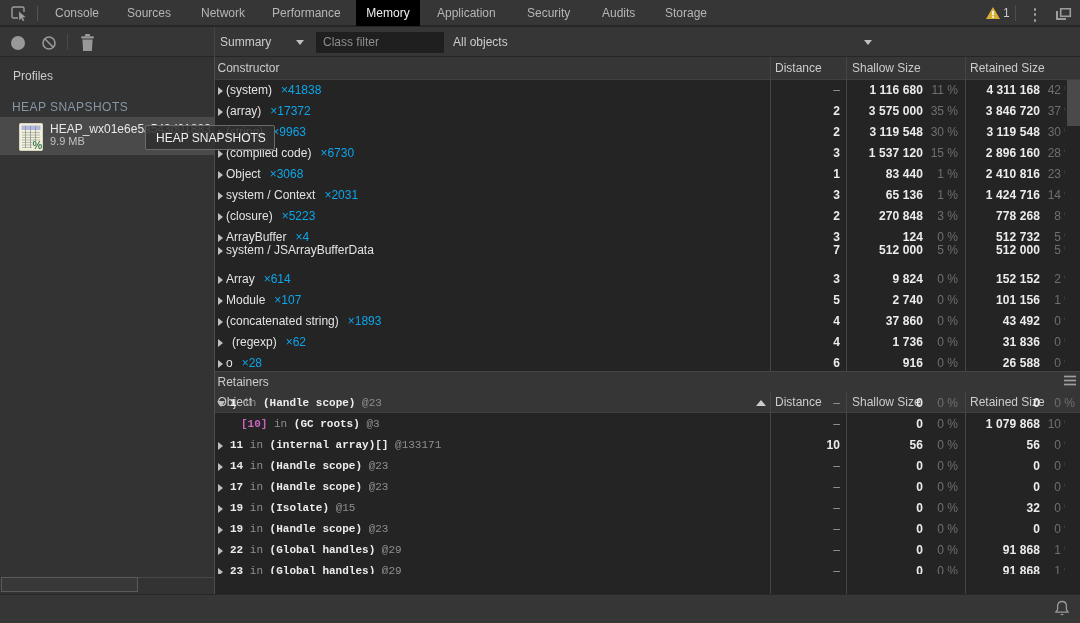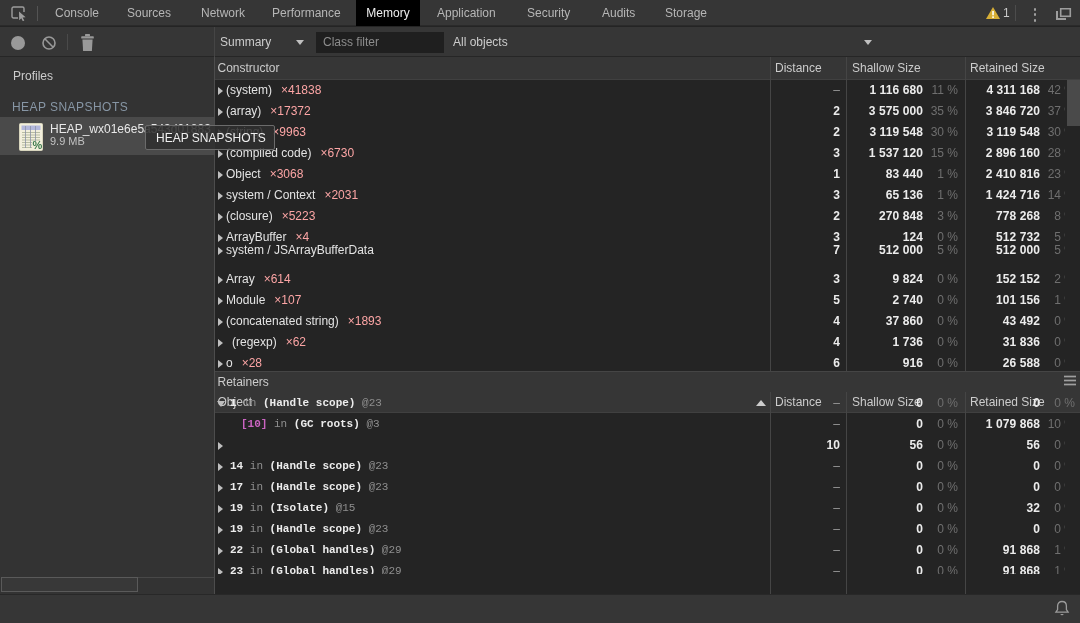--- a/index.html
+++ b/index.html
@@ -18,21 +18,21 @@
 .ddtri{position:absolute;width:0;height:0;border-left:4px solid transparent;border-right:4px solid transparent;border-top:5px solid #c0c0c0}
 
 #sidebar{left:0;top:57px;width:214px;height:537px;background:#333;overflow:hidden}
 #sbsel{position:absolute;left:0;top:60px;width:214px;height:38px;background:#4a4a4a}
 
 .hdr{position:absolute;background:#363636;color:#ccc;border-bottom:1px solid #404040}
 .colline{position:absolute;width:1px;background:#454545}
 .row{position:absolute;left:0;width:865px;height:21px;line-height:21px;white-space:nowrap}
 .tri-r{position:absolute;width:0;height:0;border-left:5.5px solid #bfbfbf;border-top:4px solid transparent;border-bottom:4px solid transparent}
 .tri-d{position:absolute;width:0;height:0;border-top:6px solid #bfbfbf;border-left:4px solid transparent;border-right:4px solid transparent}
-.cnt{color:#fca5a5;margin-left:9px}
+.cnt{color:#0ea5e9;margin-left:9px}
 .num{position:absolute;text-align:right;font-weight:bold;color:#ececec;letter-spacing:.1px}
 .pct{position:absolute;text-align:right;color:#6f6f6f}
 .dash{font-weight:normal;color:#9a9a9a}
 .mono{font-family:"Liberation Mono",monospace;font-size:11px}
 .mg{color:#8f8f8f}
 .mw{color:#ececec;font-weight:bold}
 .mm{color:#ca64c1;font-weight:bold}
 #scrollcover1,#scrollcover2{background:#242424}
 #thumb{background:#4a4a4a;border-radius:0px}
 #tooltip{left:145px;top:125px;width:130px;height:25px;background:rgba(47,47,47,.87);border:1px solid #6b6b6b;border-radius:2px;line-height:24px;color:#f0f0f0;padding-left:10px;white-space:nowrap}
@@ -287,20 +287,21 @@
 <div class="row mono" style="top:21px">
         <span style="position:absolute;left:26px"><span class="mm">[10]</span><span class="mg"> in </span><span class="mw">(GC roots)</span><span class="mg"> @3</span></span>
         <span class="num" style="right:240px;font-family:'Liberation Sans',sans-serif;font-size:12px"><span class="dash">–</span></span>
         <span class="num" style="right:157px;font-family:'Liberation Sans',sans-serif;font-size:12px">0</span>
         <span class="pct" style="right:122px;font-family:'Liberation Sans',sans-serif;font-size:12px">0 %</span>
         <span class="num" style="right:40px;font-family:'Liberation Sans',sans-serif;font-size:12px">1 079 868</span>
         <span class="pct" style="right:5px;font-family:'Liberation Sans',sans-serif;font-size:12px">10 %</span>
       </div>
 <div class="row mono" style="top:42px">
         <span class="tri-r" style="left:3px;top:6.5px"></span>
+        <span style="position:absolute;left:15px"><span class="mw">11</span><span class="mg"> in </span><span class="mw">(internal array)[]</span><span class="mg"> @133171</span></span>
         <span class="num" style="right:240px;font-family:'Liberation Sans',sans-serif;font-size:12px">10</span>
         <span class="num" style="right:157px;font-family:'Liberation Sans',sans-serif;font-size:12px">56</span>
         <span class="pct" style="right:122px;font-family:'Liberation Sans',sans-serif;font-size:12px">0 %</span>
         <span class="num" style="right:40px;font-family:'Liberation Sans',sans-serif;font-size:12px">56</span>
         <span class="pct" style="right:5px;font-family:'Liberation Sans',sans-serif;font-size:12px">0 %</span>
       </div>
 <div class="row mono" style="top:63px">
         <span class="tri-r" style="left:3px;top:6.5px"></span>
         <span style="position:absolute;left:15px"><span class="mw">14</span><span class="mg"> in </span><span class="mw">(Handle scope)</span><span class="mg"> @23</span></span>
         <span class="num" style="right:240px;font-family:'Liberation Sans',sans-serif;font-size:12px"><span class="dash">–</span></span>

